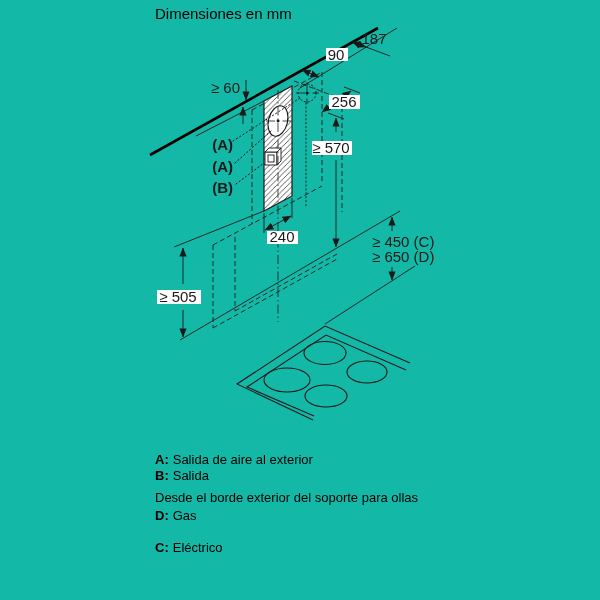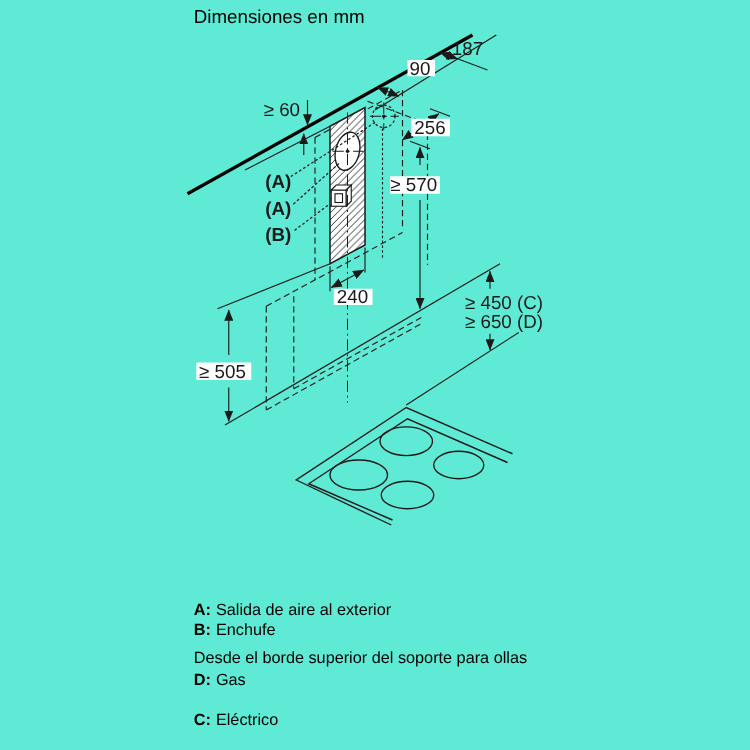--- a/index.html
+++ b/index.html
@@ -1,22 +1,22 @@
 <!DOCTYPE html>
 <html><head>
 <meta charset="utf-8">
 <style>
   html,body{margin:0;padding:0;background:#fff;}
-  #stage{position:relative;width:600px;height:600px;background:#5eead4;overflow:hidden;
+  #stage{position:relative;width:600px;height:600px;background:#14b8a6;overflow:hidden;
          font-family:"Liberation Sans","DejaVu Sans",sans-serif;color:#1a1a1a;}
   #title{position:absolute;left:155px;top:5px;font-size:15px;color:#000;}
   svg{position:absolute;left:0;top:0;}
   svg text{font-family:"Liberation Sans","DejaVu Sans",sans-serif;font-size:15px;fill:#1a1a1a;}
   svg text.bold{font-weight:bold;}
-  .legend{position:absolute;left:155px;font-size:13px;color:#000;line-height:16px;margin-top:28px;}
+  .legend{position:absolute;left:155px;font-size:13px;color:#000;line-height:16px;}
   .legend .lk{font-weight:bold;margin-right:4px;}
 </style>
 </head>
 <body>
 
 <div id="stage">
 
   <div id="title">Dimensiones en mm</div>
 
   <svg width="600" height="600" viewBox="0 0 600 600">
@@ -132,18 +132,18 @@
     <text x="178" y="302" text-anchor="middle">≥ 505</text>
     <text x="372" y="247"><tspan>≥ 450 </tspan><tspan class="bold">(C)</tspan></text>
     <text x="372" y="262"><tspan>≥ 650 </tspan><tspan class="bold">(D)</tspan></text>
 
     <text x="233" y="150" text-anchor="end" class="bold">(A)</text>
     <text x="233" y="172" text-anchor="end" class="bold">(A)</text>
     <text x="233" y="193" text-anchor="end" class="bold">(B)</text>
   </svg>
 
   <div class="legend" style="top:452px"><span class="lk">A:</span><span>Salida de aire al exterior</span></div>
-  <div class="legend" style="top:468px"><span class="lk">B:</span><span>Enchufe</span></div>
-  <div class="legend" style="top:490px">Desde el borde superior del soporte para ollas</div>
+  <div class="legend" style="top:468px"><span class="lk">B:</span><span>Salida</span></div>
+  <div class="legend" style="top:490px">Desde el borde exterior del soporte para ollas</div>
   <div class="legend" style="top:540px"><span class="lk">C:</span><span>Eléctrico</span></div>
   <div class="legend" style="top:508px"><span class="lk">D:</span><span>Gas</span></div>
 
 </div>
 
 </body></html>

